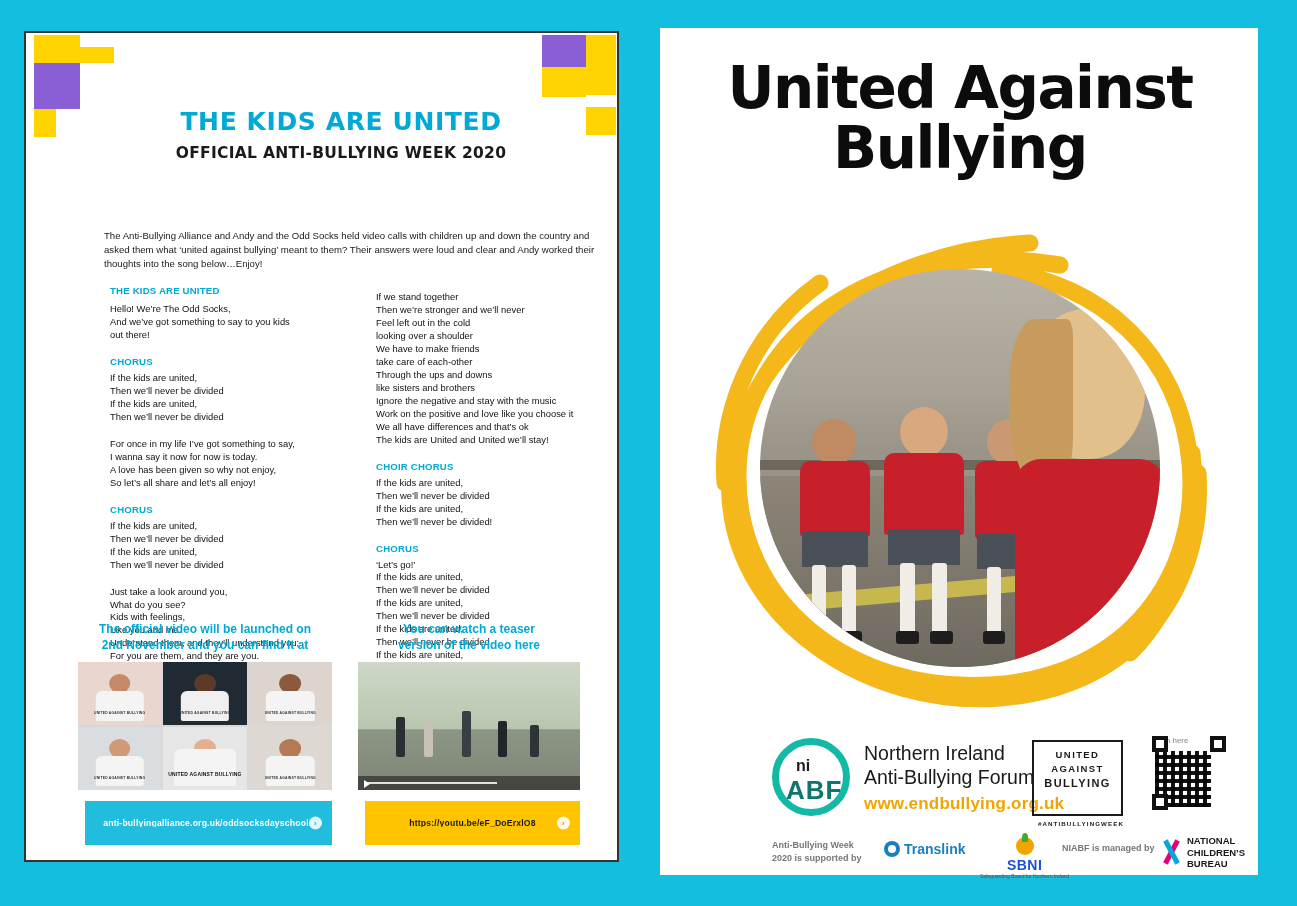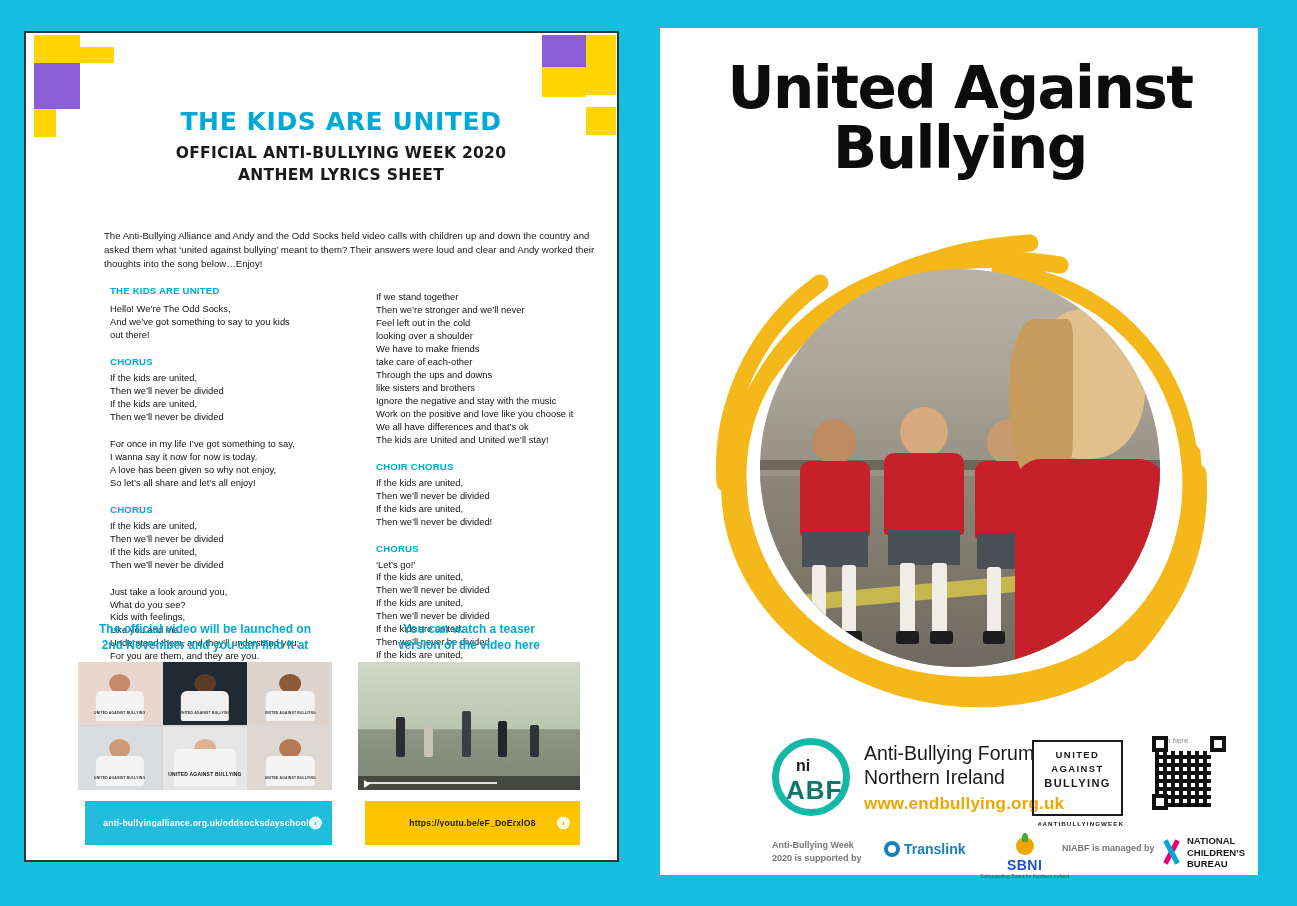--- a/index.html
+++ b/index.html
@@ -288,21 +288,20 @@
     <div class="blk cd-white-notch" style="left:54px;top:2px;"></div>
 
     <div class="blk cd-purple-2" style="left:516px;top:2px;"></div>
     <div class="blk cd-yellow-3" style="left:560px;top:2px;"></div>
     <div class="blk cd-yellow-4" style="left:516px;top:34px;"></div>
     <div class="blk cd-white-notch2" style="left:560px;top:62px;"></div>
 
     <div class="title-block">
       <h1 class="t-main">THE KIDS ARE UNITED</h1>
       <p class="t-sub">OFFICIAL ANTI-BULLYING WEEK 2020</p>
-      <p class="t-sub">ANTHEM LYRICS SHEET</p>
     </div>
 
     <p class="intro">The Anti-Bullying Alliance and Andy and the Odd Socks held video calls with children up and down the country and asked them what ‘united against bullying’ meant to them?  Their answers were loud and clear and Andy worked their thoughts into the song below…Enjoy!</p>
 
     <div class="lyrics">
       <div class="col col-l">
         <h2 class="sec-head">THE KIDS ARE UNITED</h2>
         <p class="verse">Hello! We’re The Odd Socks,
 And we’ve got something to say to you kids
 out there!</p>
@@ -484,22 +483,22 @@
     </div>
 
     <div class="logos">
 
       <div class="niabf">
         <div class="niabf-mark">
           <span class="niabf-ni">ni</span>
           <span class="niabf-abf">ABF</span>
         </div>
         <div class="niabf-text">
+          <div>Northern Ireland</div>
           <div>Anti-Bullying Forum</div>
-          <div>Northern Ireland</div>
         </div>
         <div class="niabf-url">www.endbullying.org.uk</div>
       </div>
 
       <div class="uab-badge">
         <div class="uab-line">UNITED</div>
         <div class="uab-line">AGAINST</div>
         <div class="uab-line big">BULLYING</div>
       </div>
       <div class="uab-foot">#ANTIBULLYINGWEEK</div>

